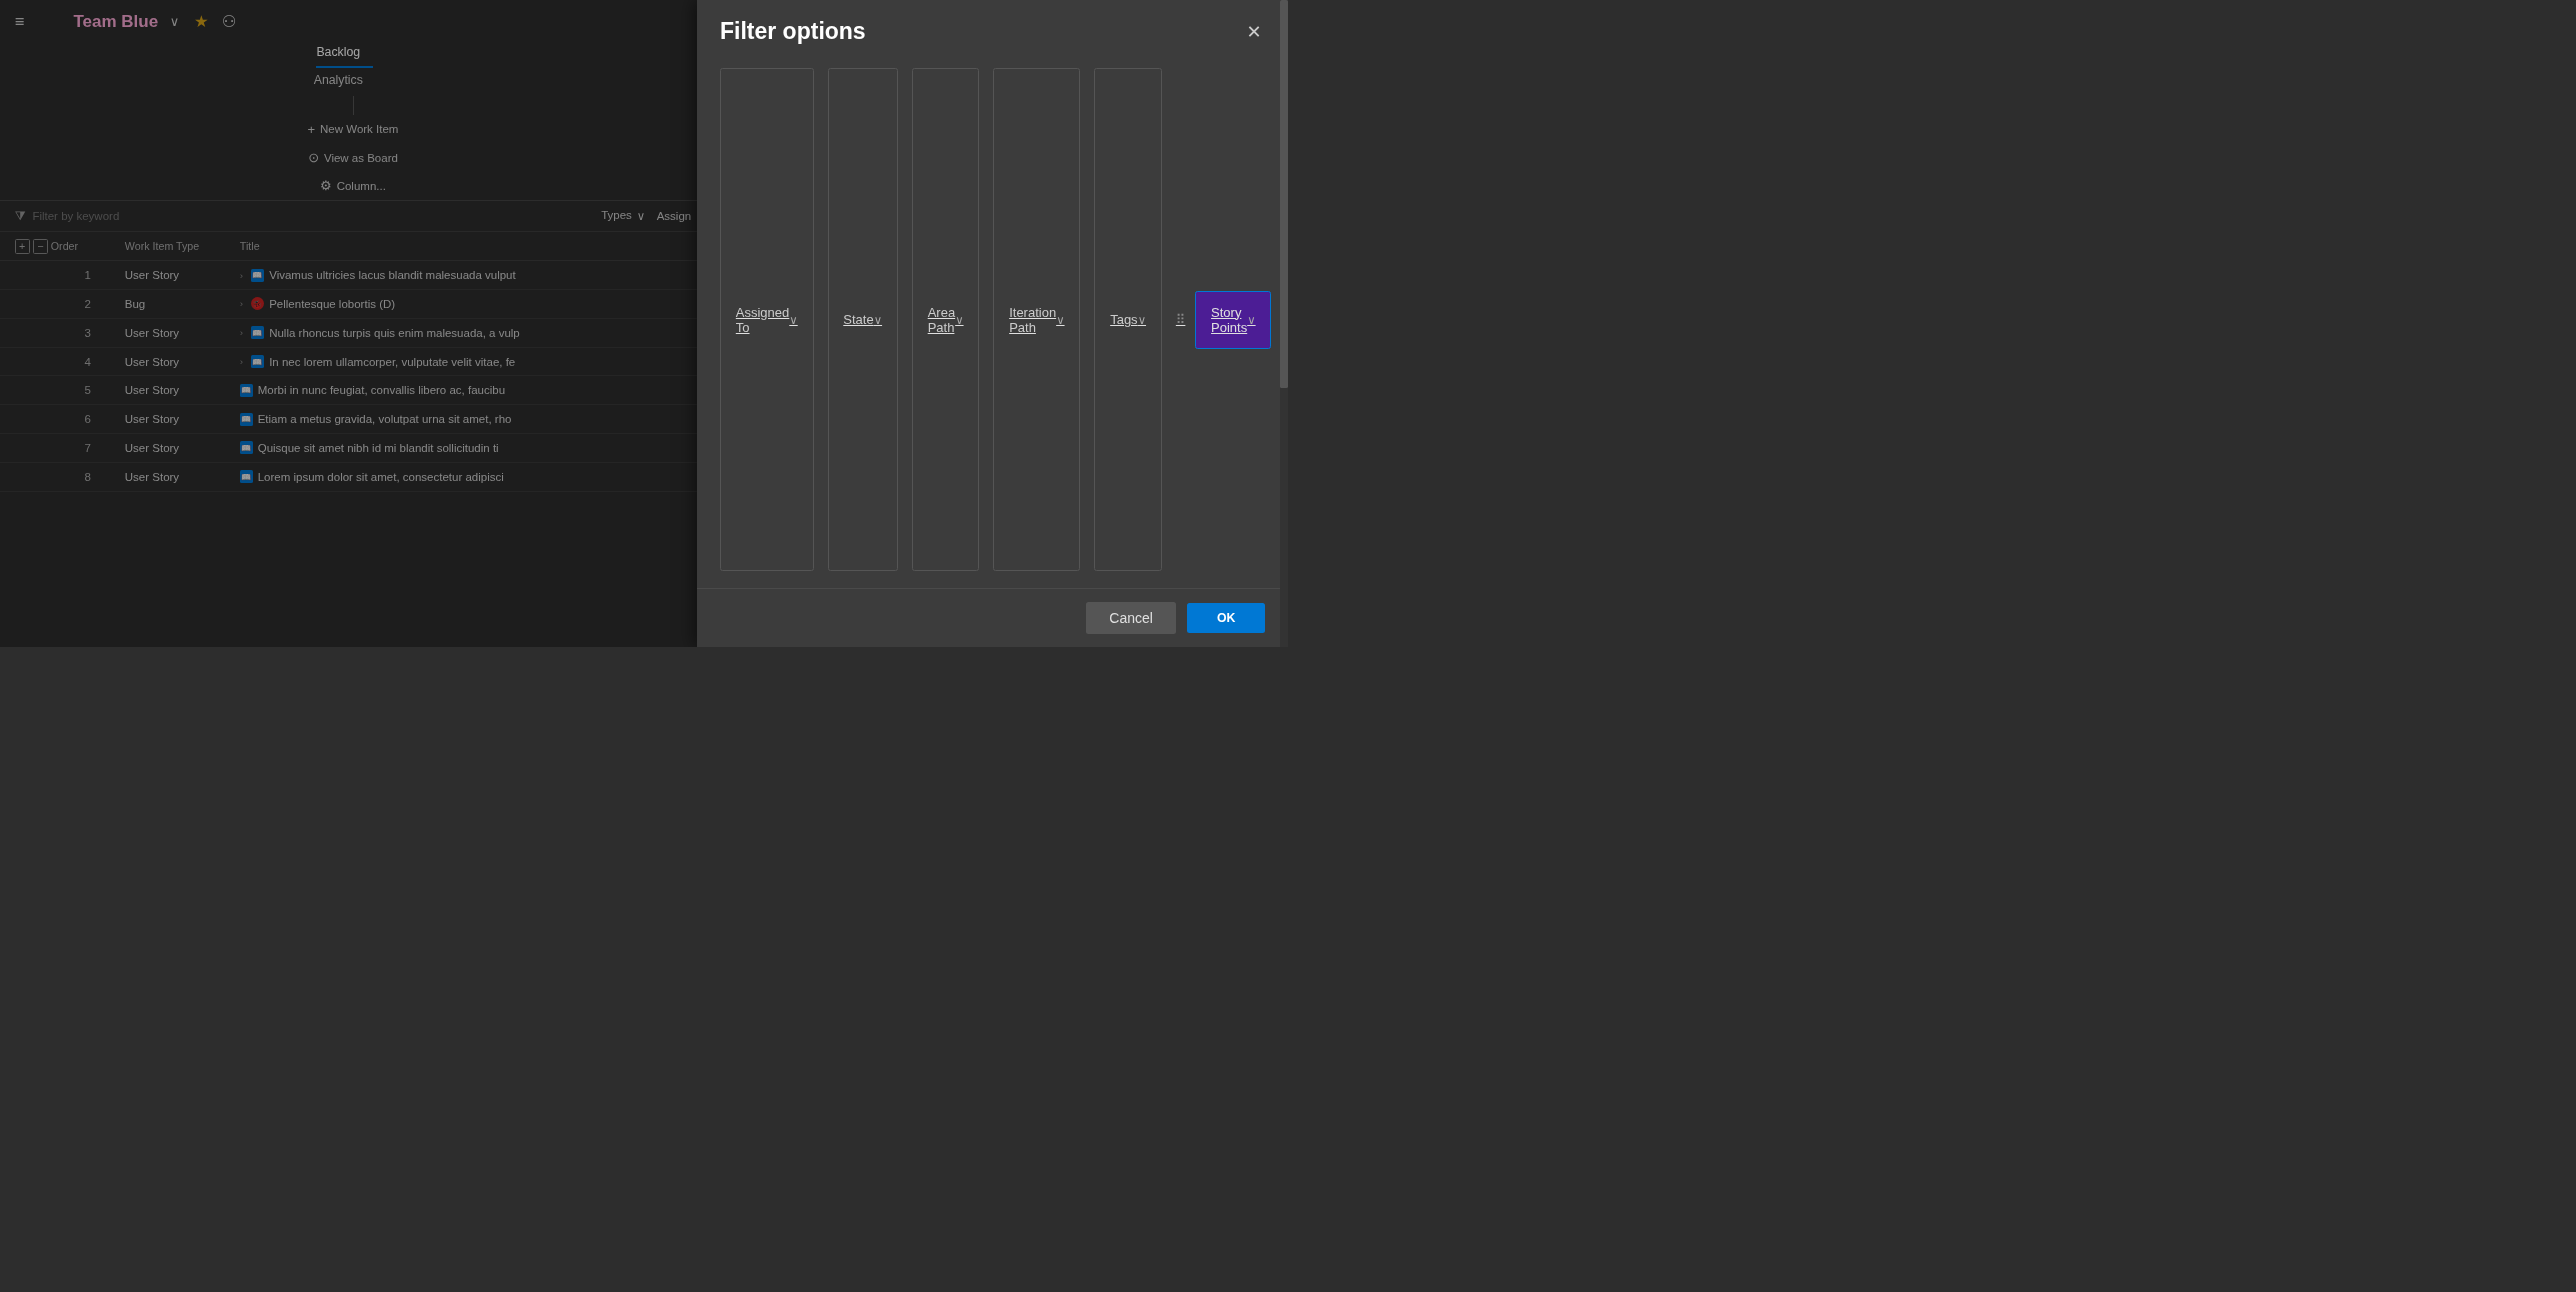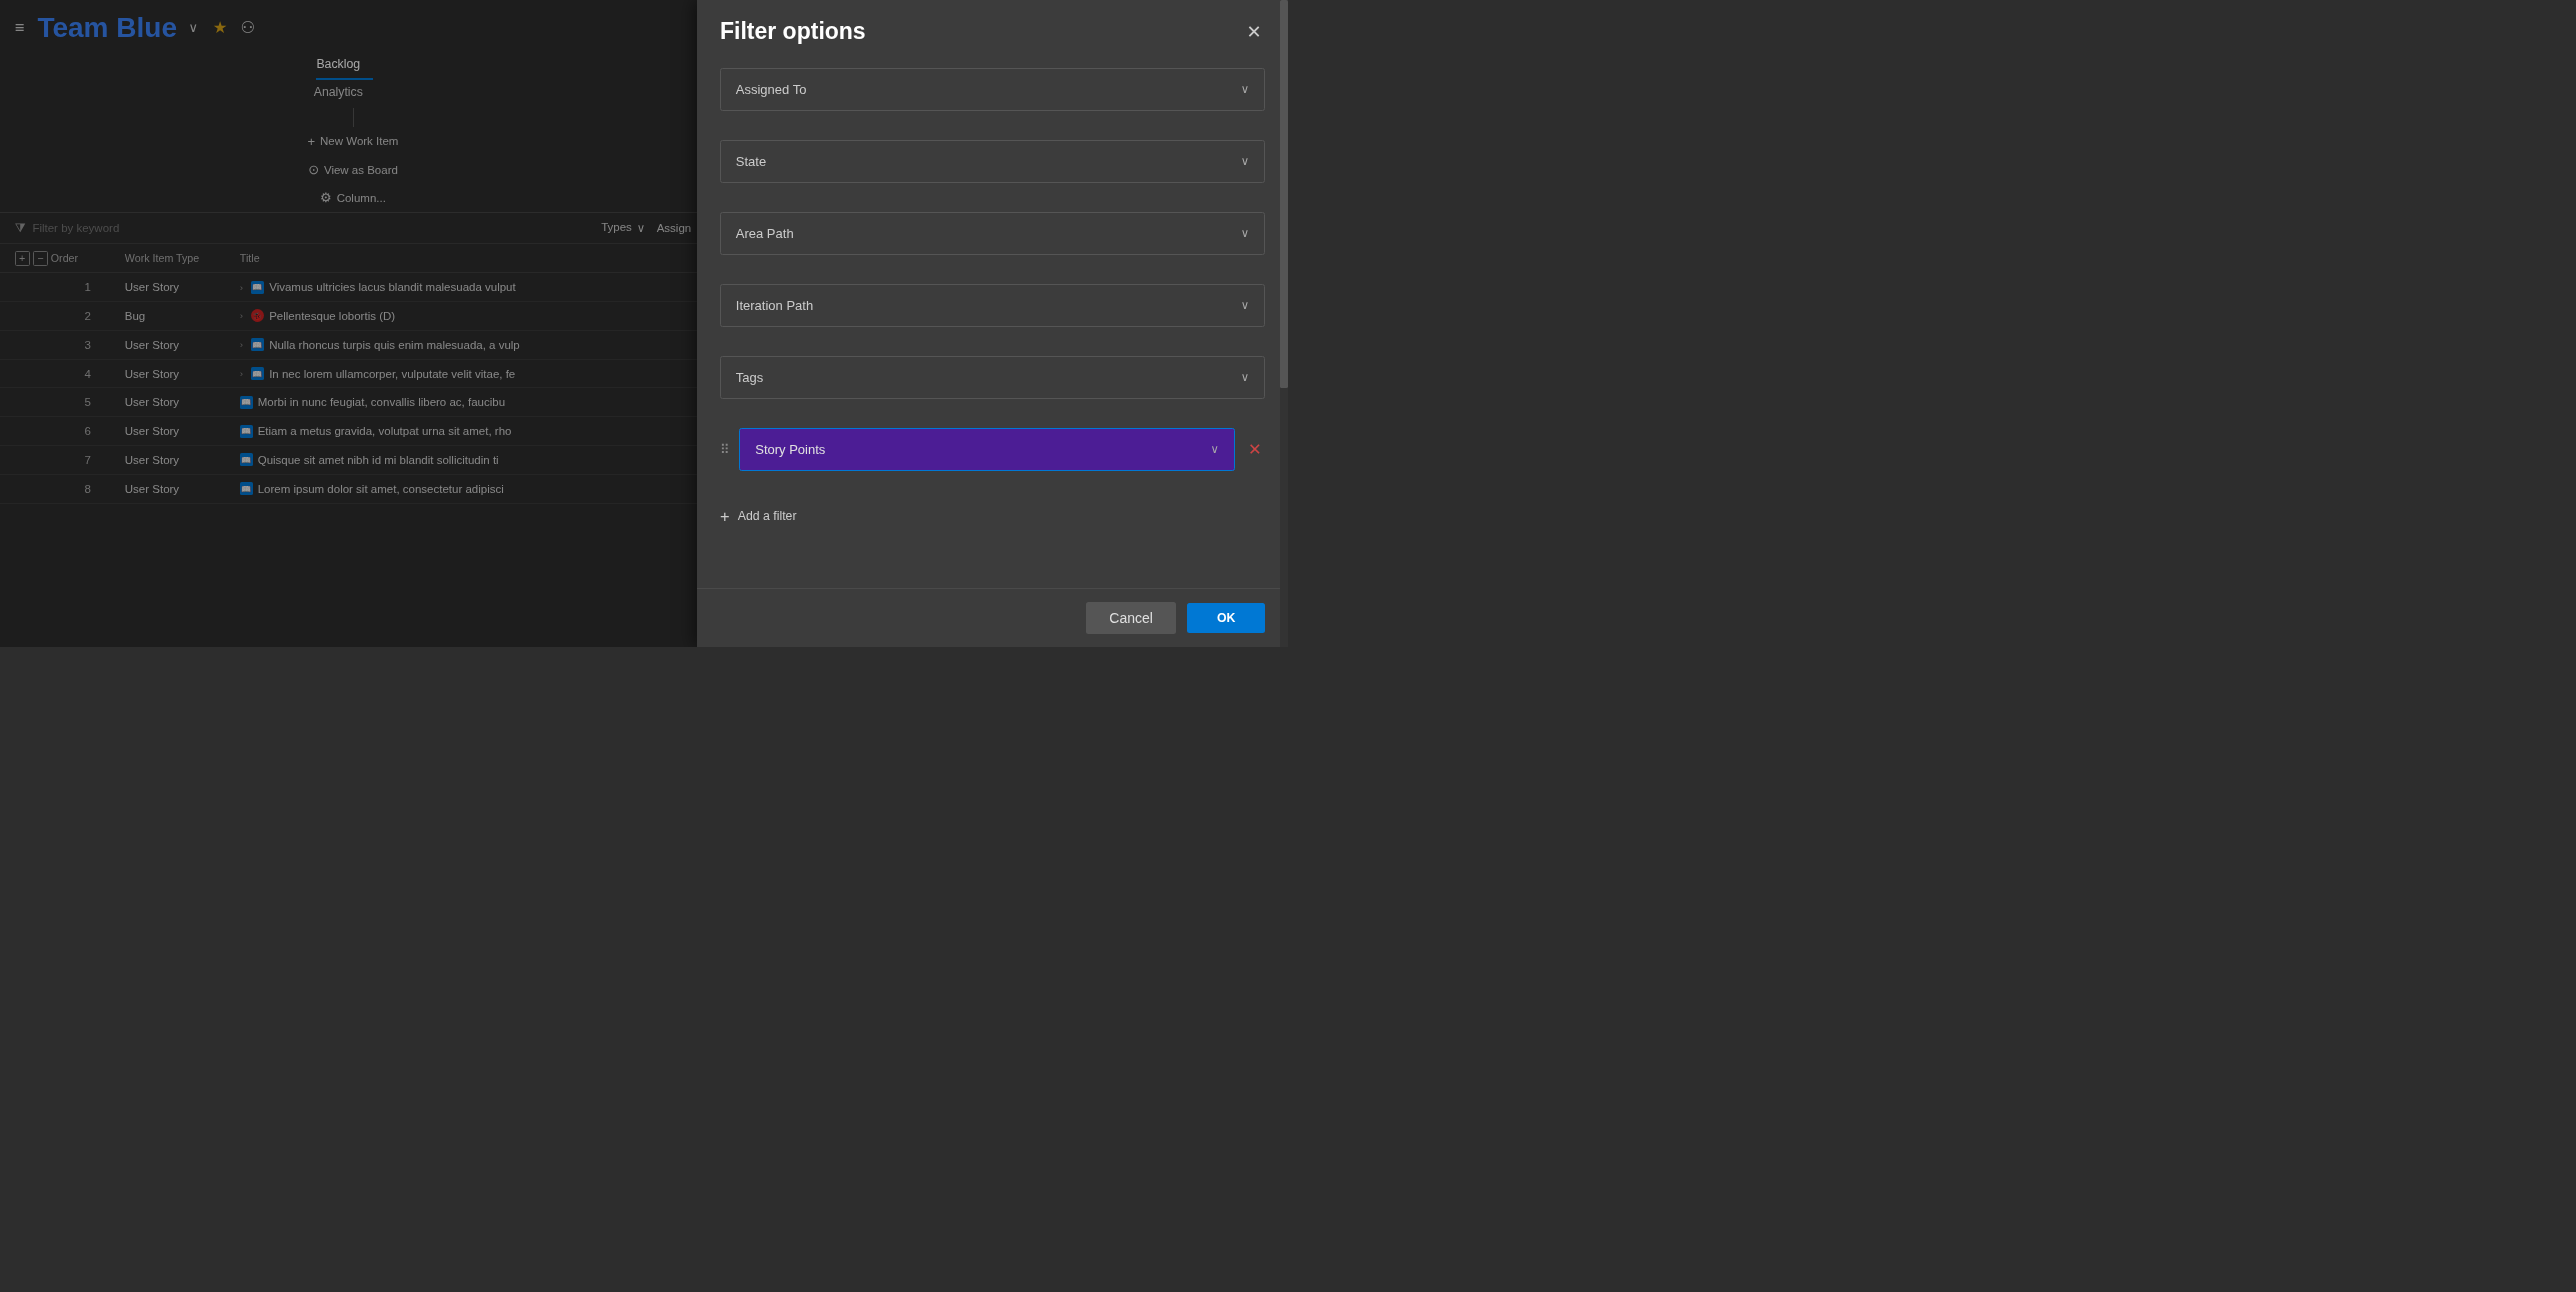--- a/index.html
+++ b/index.html
@@ -31,23 +31,24 @@
       padding: 11.5px 14.8px 6.6px 14.8px;
       gap: 8.2px;
       background: #2d2d2d;
     }
     .hamburger-icon {
       font-size: 16.4px;
       color: #ccc;
       margin-right: 4.9px;
     }
     .team-name {
-      font-size: 28px;
+      font-size: 17px;
       font-weight: 600;
-      color: #3b82f6;
+      color: #f9a8d4;
+      margin-left: 36px;
     }
     .chevron-down-icon {
       font-size: 13px;
       color: #ccc;
       margin-left: 3.3px;
     }
     .star-icon {
       font-size: 16.4px;
       color: #d4a017;
       margin-left: 6.6px;
@@ -249,22 +250,23 @@
       border: none;
       padding: 3.3px;
       line-height: 1;
     }
 
     .panel-body {
       flex: 1;
       padding: 8.2px 23px 16.4px 23px;
       overflow-y: auto;
       display: flex;
-      flex-direction: column;
-      gap: 29px;
+      flex-direction: row;
+      gap: 14px;
+      text-decoration: underline;
     }
 
     
     .scroll-track {
       position: absolute;
       right: 0; top: 0;
       width: 8.2px; height: 100%;
       background: #333;
     }
     .scroll-thumb {

